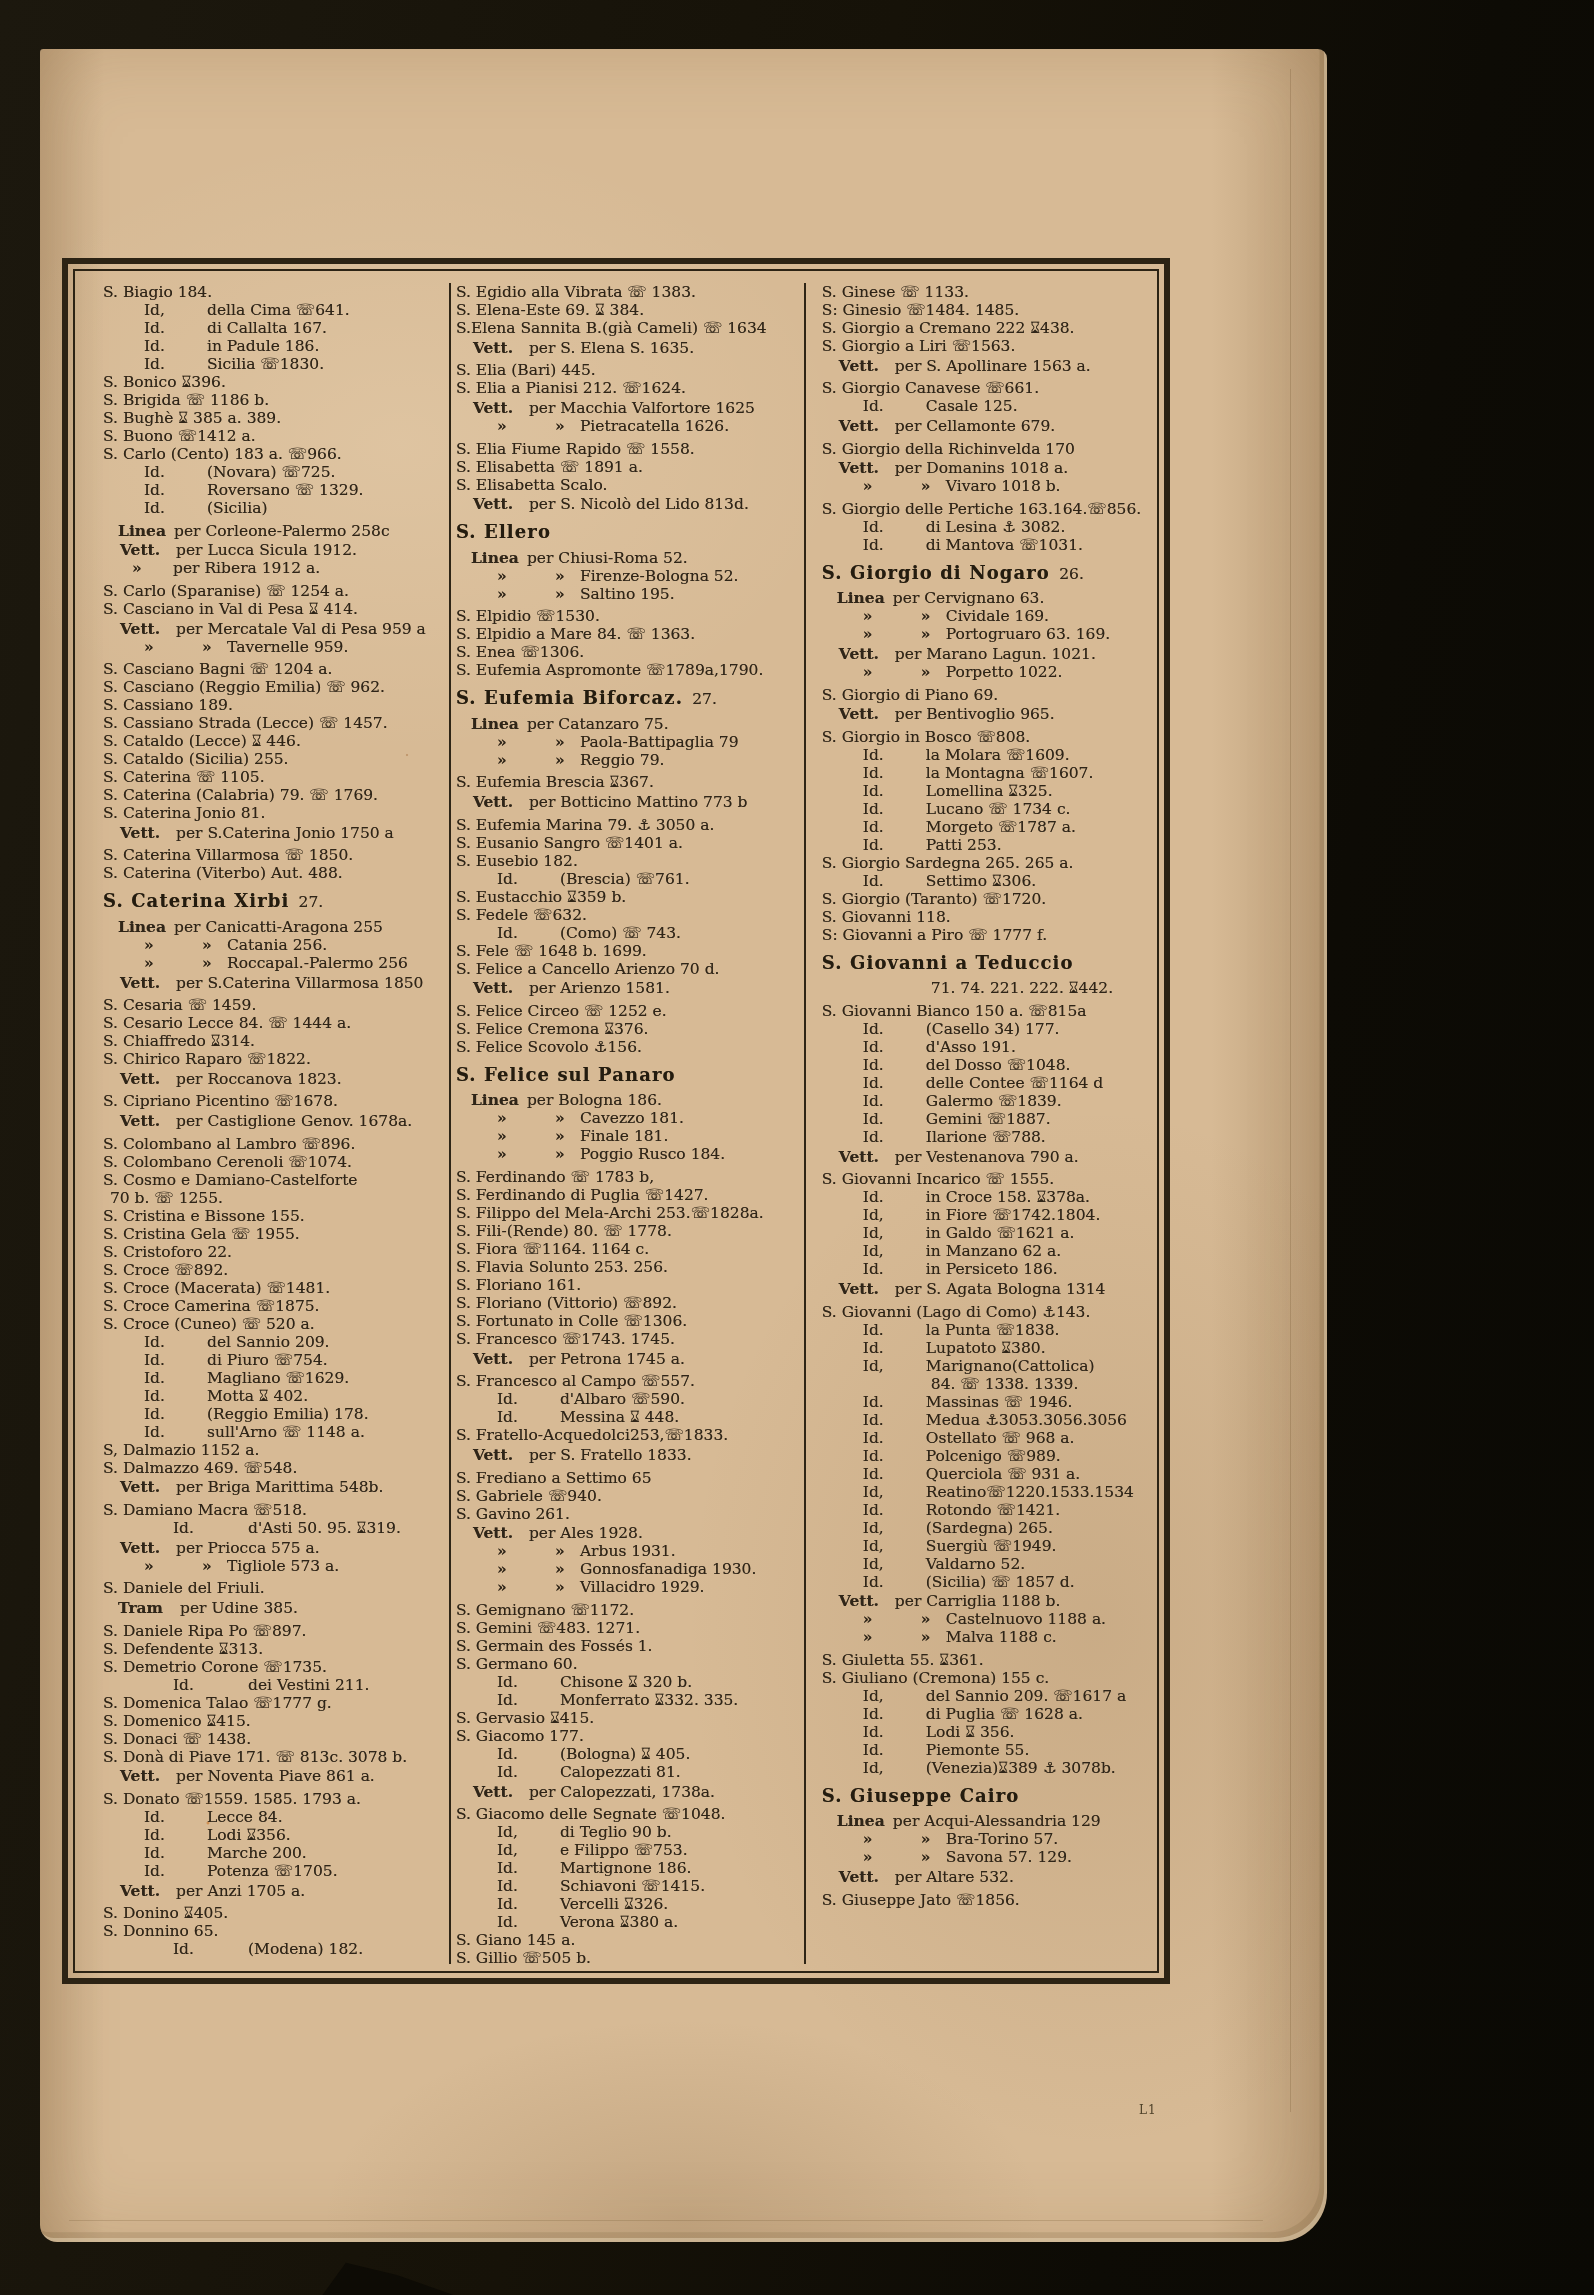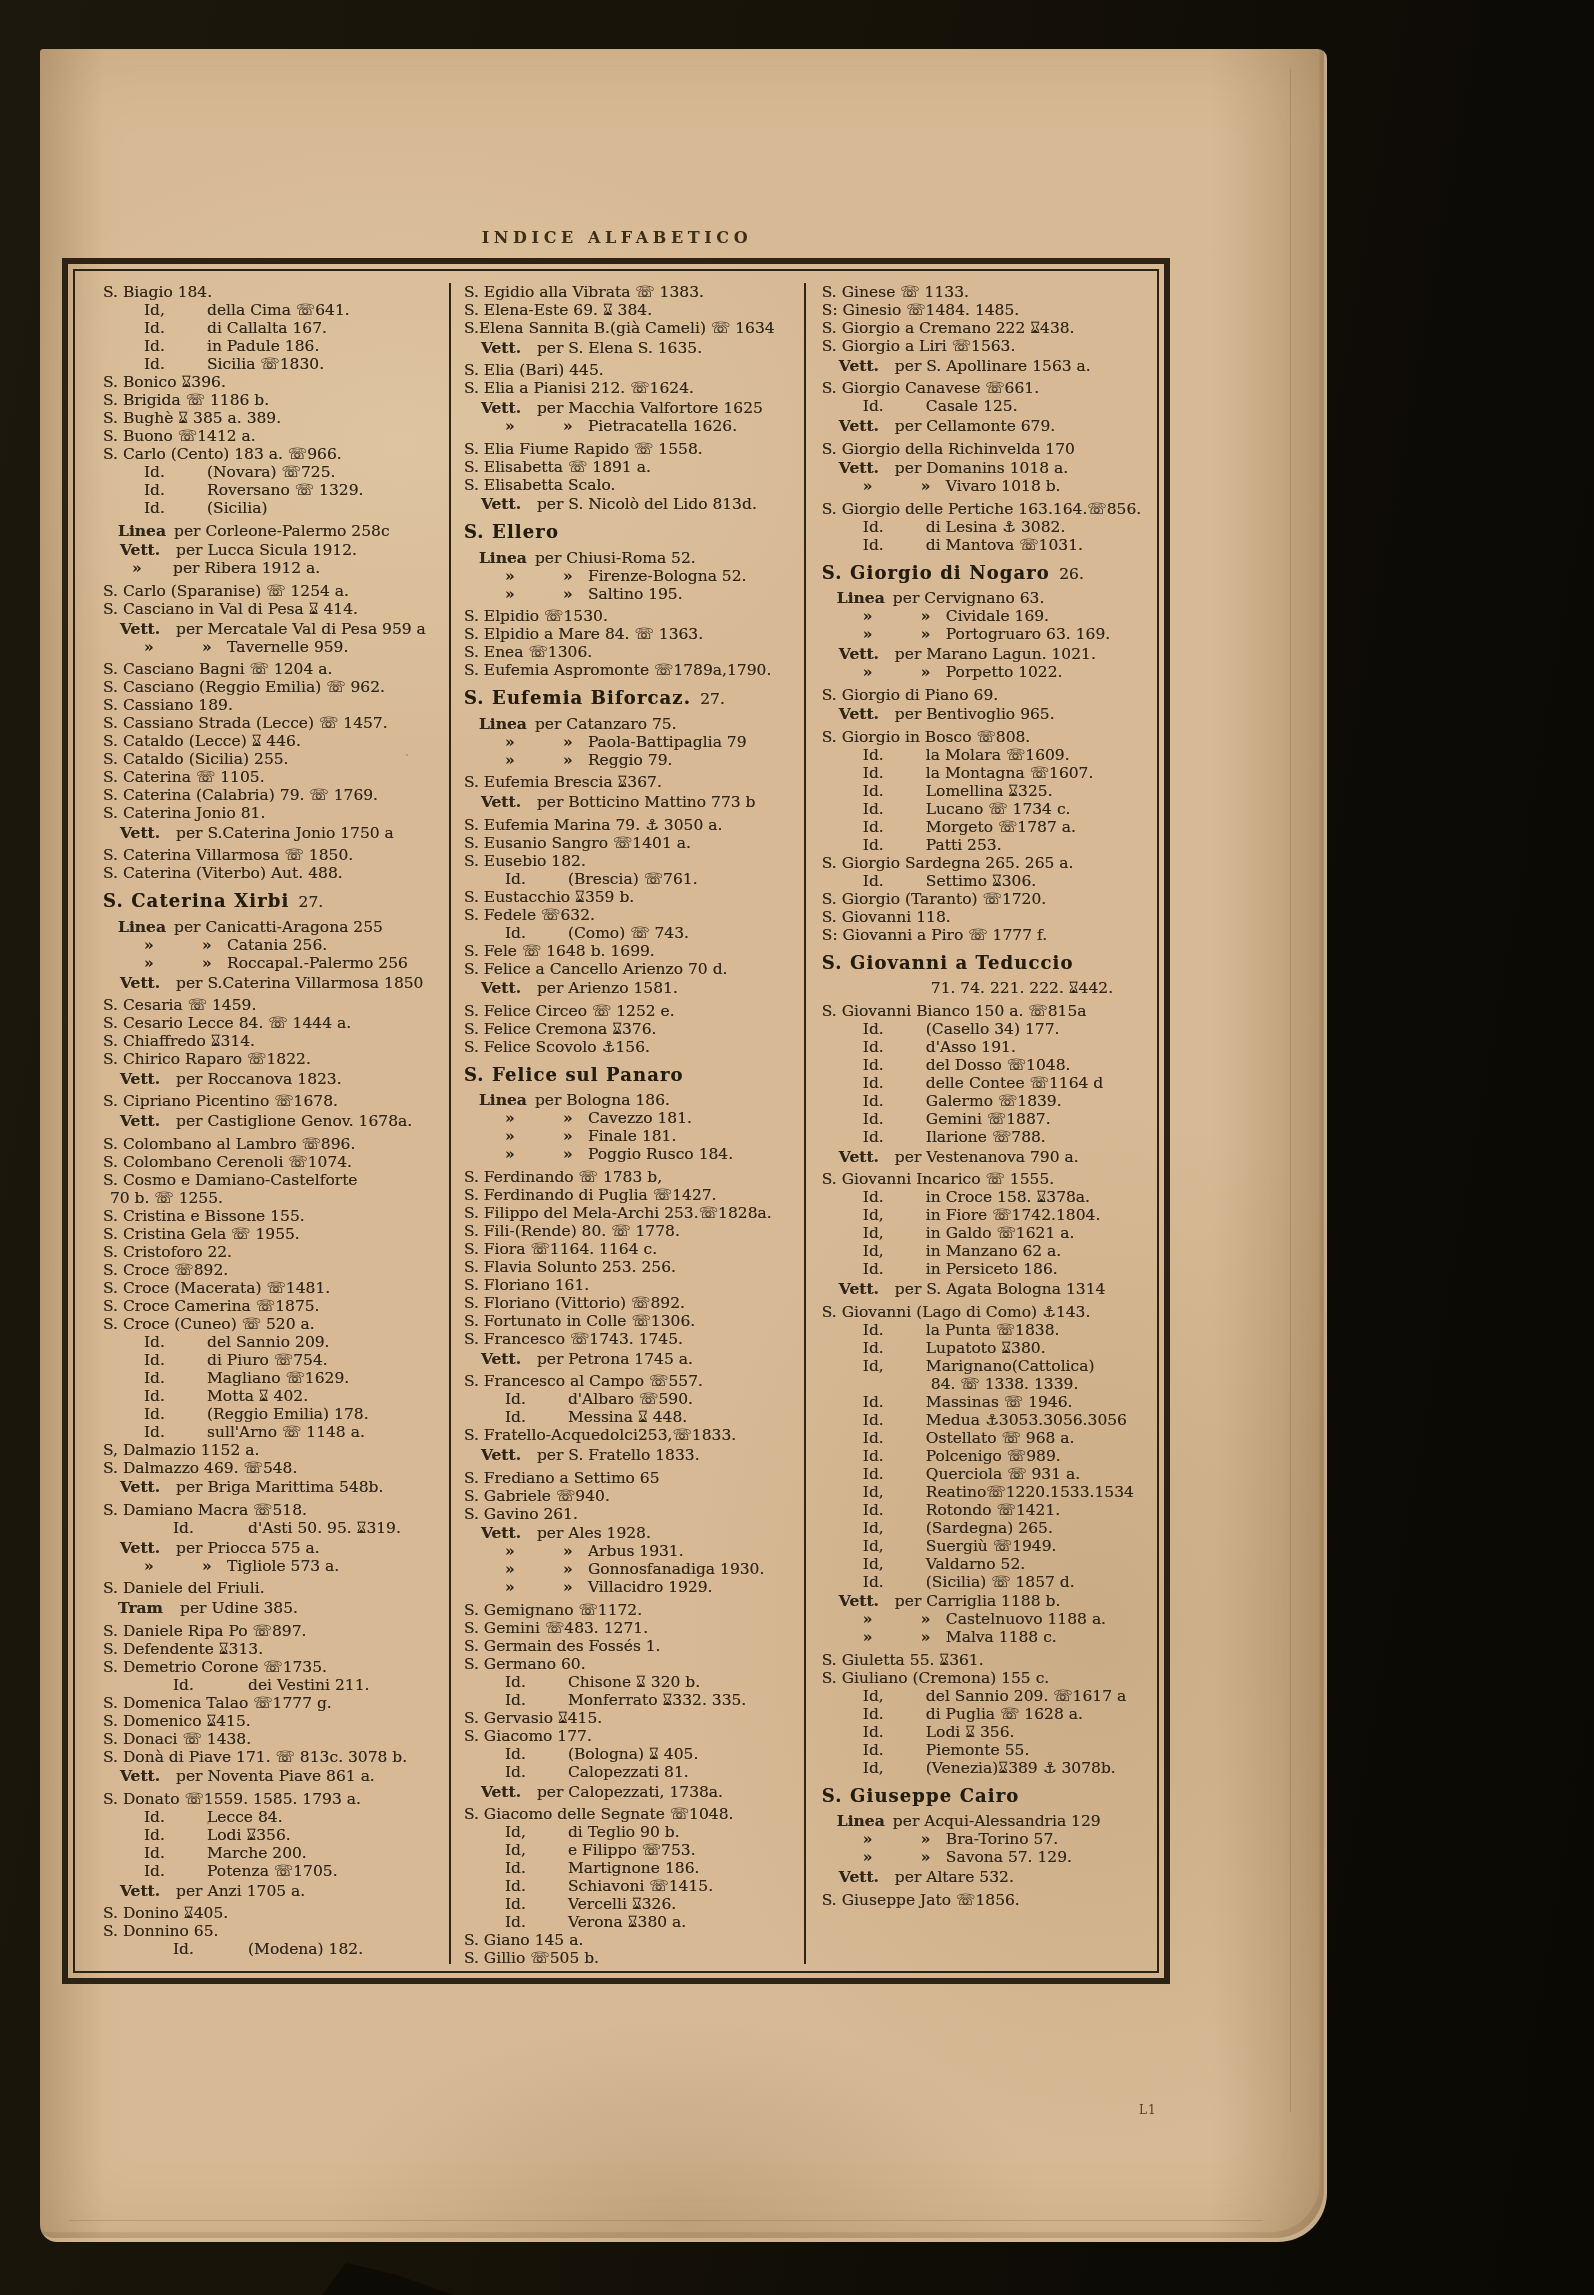--- a/index.html
+++ b/index.html
@@ -23,21 +23,21 @@
     clip-path:polygon(0 100%,18% 30%,55% 55%,100% 100%);}
 
   .header{position:absolute;left:73px;top:228px;width:1088px;text-align:center;
     font-size:16px;letter-spacing:4.6px;font-weight:600;color:#3c2e17;}
   .frame{position:absolute;left:73px;top:269px;width:1082px;height:1700px;
     border:2.9px solid #2c2314;outline:6.3px solid #2c2314;outline-offset:5.2px;}
   .cols{position:absolute;left:73px;top:283px;width:1088px;height:1681px;display:flex;
     color:#2f2518;font-size:15.5px;text-shadow:0 0 0.6px rgba(47,37,24,.55);}
   .col{position:relative;box-sizing:border-box;}
   .c1{width:376px;padding-left:30px;}
-  .c2{width:352px;padding-left:12px;}
+  .c2{width:352px;padding-left:4px;}
   .c3{width:354px;padding-left:15px;}
   .vdiv{width:2.9px;}
   .vdiv::before{content:"";display:block;width:1.7px;height:100%;background:#2e2516;}
 
   .line{position:relative;height:18px;line-height:18px;white-space:nowrap;}
   .line>span{display:inline;}
   .line>.lbl,.line>.ch2{position:absolute;top:0;}
   .e>.txt,.cont1>.txt,.cont2>.txt{position:absolute;top:0;}
   .id>.txt,.id2>.txt,.v>.txt,.linea>.txt,.tram>.txt,.g1>.txt,.g2>.txt{position:absolute;top:0;}
   .e>.txt{left:0;}
@@ -62,21 +62,20 @@
 </style>
 </head>
 <body>
 
 <div class="screen">
   <div class="paper"></div>
   <div class="crease-r"></div>
   <div class="crease-b"></div>
   <div class="notch"></div>
 
-  <div class="header">INDICE ALFABETICO</div>
   <div class="frame"></div>
 
   <div class="cols">
     <div class="col c1">
         <div class="line e">
           <span class="txt">S. Biagio 184.</span>
         </div>
         <div class="line id">
           <span class="lbl">Id,</span>
           <span class="txt">della Cima ☏641.</span>

